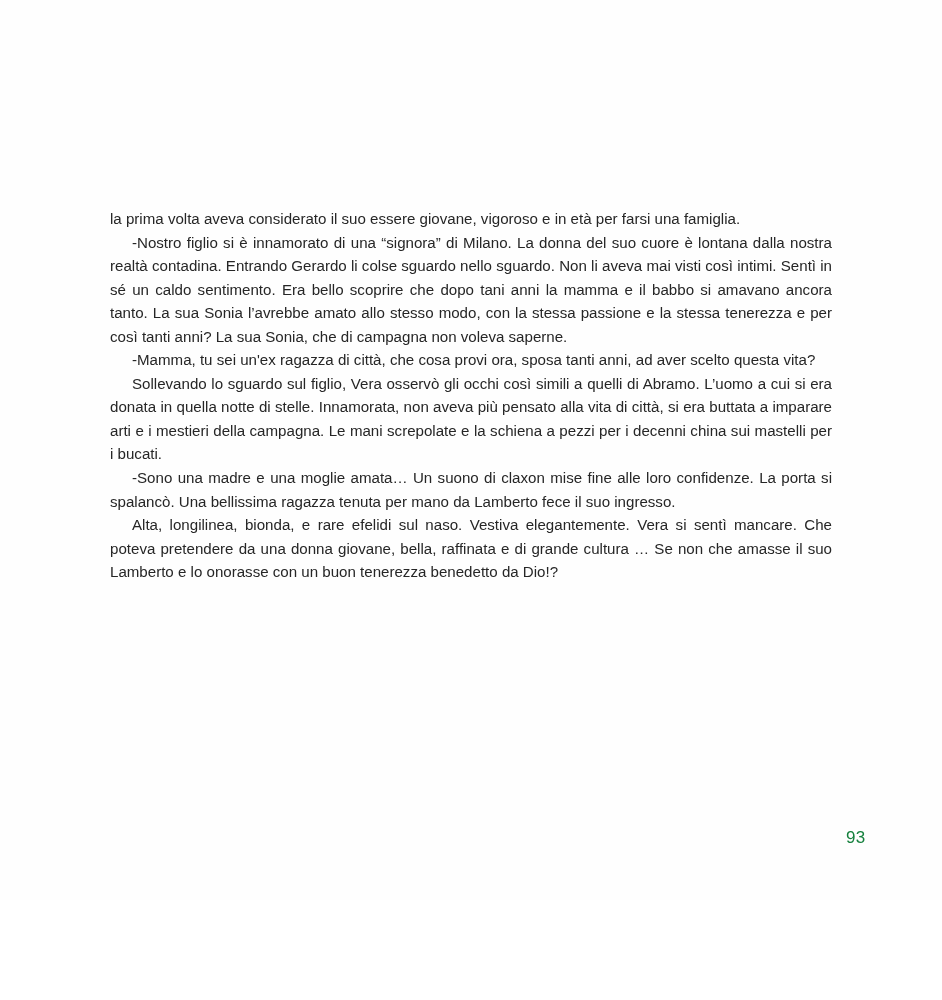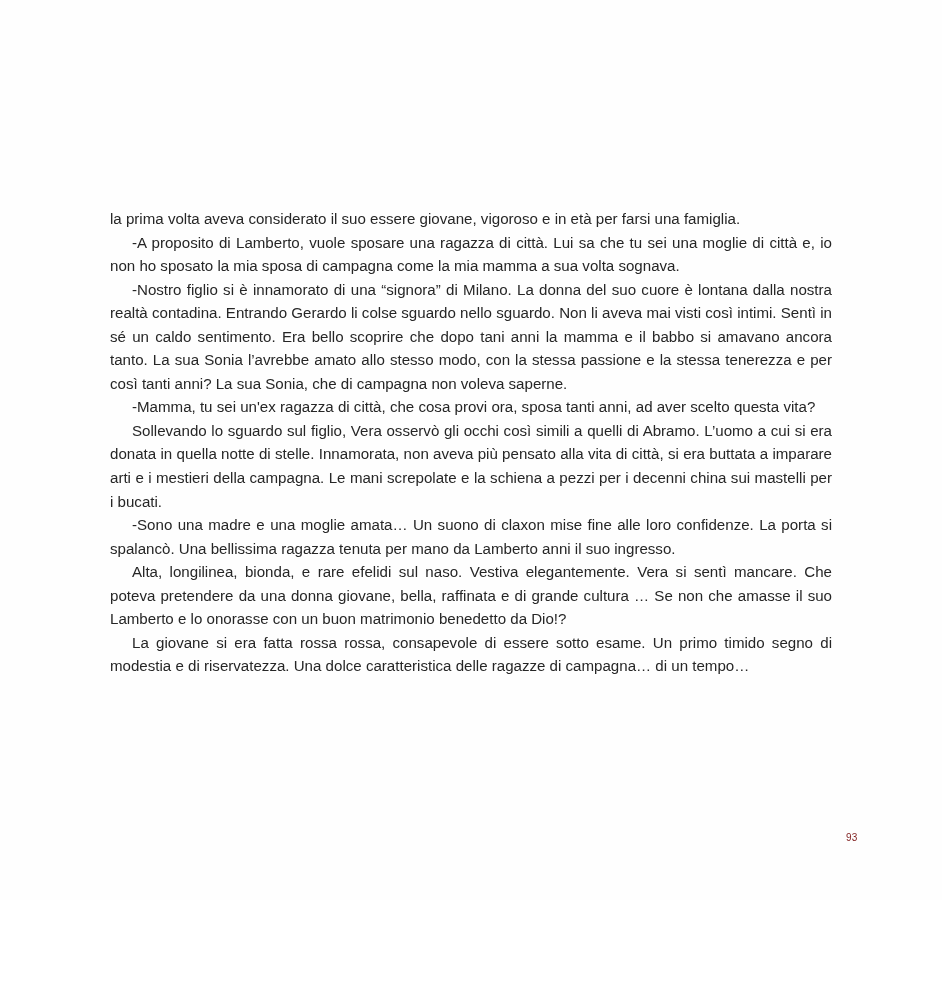--- a/index.html
+++ b/index.html
@@ -38,37 +38,35 @@
     hyphens: none;
   }
   .para.no-indent {
     text-indent: 0;
   }
   
   .page-number {
     position: absolute;
     left: 846px;
     top: 826px;
-    font-size: 10px;
+    font-size: 17px;
     line-height: 23.55px;
-    color: #7f1d1d;
+    color: #15803d;
     letter-spacing: 0.3px;
   }
 </style>
 </head>
 <body>
 
 <div class="page">
 
   <div class="text-block">
     <p class="para no-indent">la prima volta aveva considerato il suo essere giovane, vigoroso e in età per farsi una famiglia.</p>
-    <p class="para">-A proposito di Lamberto, vuole sposare una ragazza di città. Lui sa che tu sei una moglie di città e, io non ho sposato la mia sposa di campagna come la mia mamma a sua volta sognava.</p>
     <p class="para">-Nostro figlio si è innamorato di una “signora” di Milano. La donna del suo cuore è lontana dalla nostra realtà contadina.   Entrando Gerardo li colse sguardo nello sguardo. Non li aveva mai visti così intimi. Sentì in sé un caldo sentimento. Era bello scoprire che dopo tani anni la mamma e il babbo si amavano ancora tanto. La sua Sonia l’avrebbe amato allo stesso modo, con la stessa passione e la stessa tenerezza e per così tanti anni? La sua Sonia, che di campagna non voleva saperne.</p>
     <p class="para">-Mamma, tu sei un'ex ragazza di città, che cosa provi ora, sposa tanti anni, ad aver scelto questa vita?</p>
     <p class="para">Sollevando lo sguardo sul figlio, Vera osservò gli occhi così simili a quelli di Abramo. L’uomo a cui si era donata in quella notte di stelle. Innamorata, non aveva più pensato alla vita di città, si era buttata a imparare arti e i mestieri della campagna. Le mani screpolate e la schiena a pezzi per i decenni china sui mastelli per i bucati.</p>
-    <p class="para">-Sono una madre e una moglie amata… Un suono di claxon mise fine alle loro confidenze. La porta si spalancò. Una bellissima ragazza tenuta per mano da Lamberto anni il suo ingresso.</p>
-    <p class="para">Alta, longilinea, bionda, e rare efelidi sul naso. Vestiva elegantemente. Vera si sentì mancare. Che poteva pretendere da una donna giovane, bella, raffinata e di grande cultura … Se non che amasse il suo Lamberto e lo onorasse con un buon matrimonio benedetto da Dio!?</p>
-    <p class="para">La giovane si era fatta rossa rossa, consapevole di essere sotto esame. Un primo timido segno di modestia e di riservatezza. Una dolce caratteristica delle ragazze di campagna… di un tempo…</p>
+    <p class="para">-Sono una madre e una moglie amata… Un suono di claxon mise fine alle loro confidenze. La porta si spalancò. Una bellissima ragazza tenuta per mano da Lamberto fece il suo ingresso.</p>
+    <p class="para">Alta, longilinea, bionda, e rare efelidi sul naso. Vestiva elegantemente. Vera si sentì mancare. Che poteva pretendere da una donna giovane, bella, raffinata e di grande cultura … Se non che amasse il suo Lamberto e lo onorasse con un buon tenerezza benedetto da Dio!?</p>
   </div>
 
   <div class="page-number">93</div>
 
 </div>
 
 </body></html>

